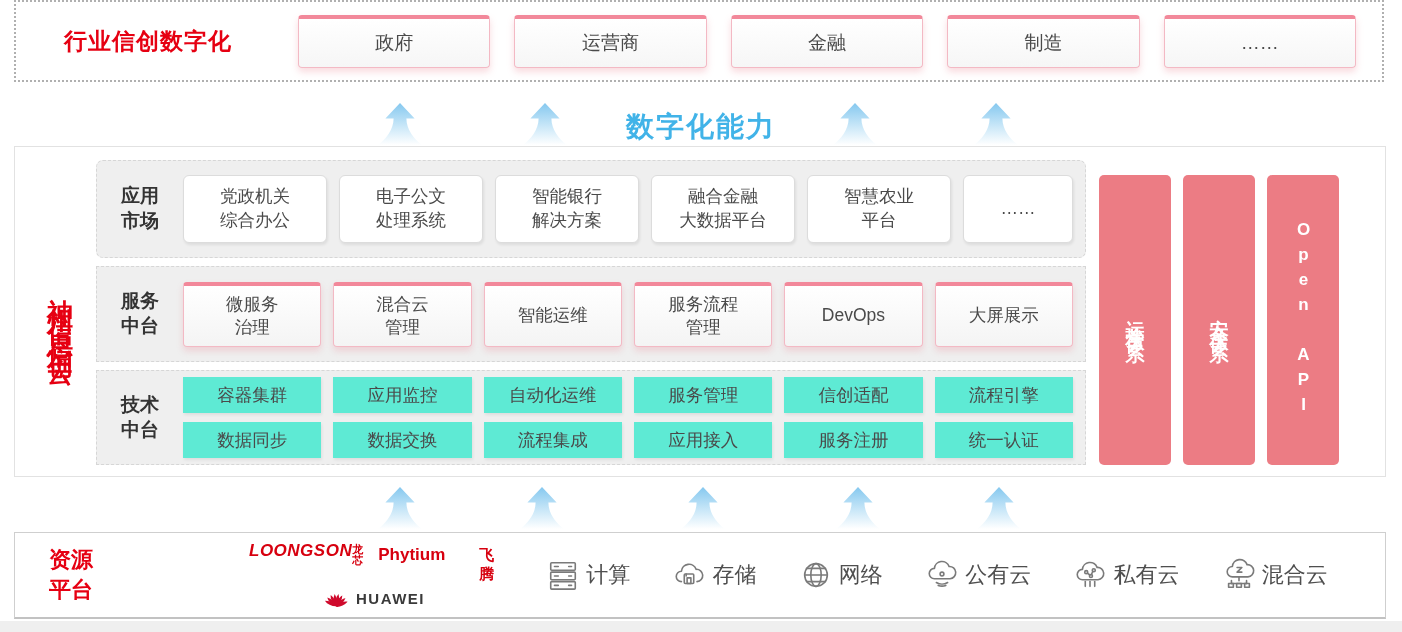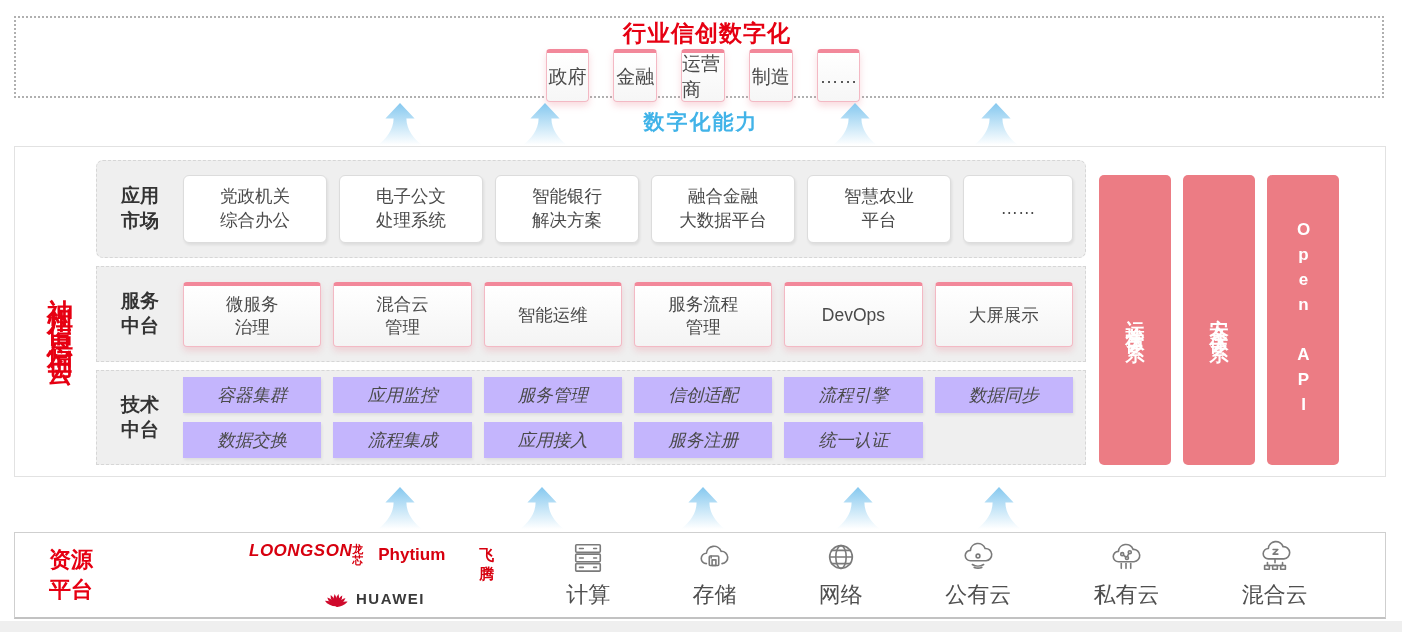--- a/index.html
+++ b/index.html
@@ -1,33 +1,33 @@
 <!DOCTYPE html>
 <html><head>
 <meta charset="utf-8">
 <style>
   html,body{margin:0;padding:0;background:#fff;}
   body{font-family:"Liberation Sans","DejaVu Sans",sans-serif;}
   .stage{position:relative;width:1402px;height:632px;background:#fff;overflow:hidden;}
 
   
-  .top-banner{position:absolute;left:14px;top:16px;width:1370px;height:82px;
-    border:2px dotted #b0b0b0;box-sizing:border-box;display:flex;align-items:center;flex-direction:column;}
+  .top-banner{position:absolute;left:14px;top:0;width:1370px;height:82px;
+    border:2px dotted #b0b0b0;box-sizing:border-box;display:flex;align-items:center;}
   .banner-title{margin-left:48px;width:200px;font-size:23px;font-weight:bold;color:#e60012;letter-spacing:1px;flex:none;}
   .banner-items{flex:1;display:flex;gap:24px;margin-right:26px;margin-left:34px;align-items:flex-end;}
   .pill{flex:1;height:48px;background:linear-gradient(#ffffff,#f6f6f6);
     border:1px solid #f3b9c4;border-top:4px solid #f2889a;border-radius:4px;
     box-shadow:0 4px 7px rgba(235,125,140,.28);
     display:flex;align-items:center;justify-content:center;
     font-size:19px;color:#4a4a4a;}
 
   
   .up-arrow{position:absolute;width:58px;height:42px;}
   .cap-label{position:absolute;left:0;right:0;top:108px;text-align:center;
-    font-size:21px;font-weight:bold;color:#41b3e8;letter-spacing:2px;}
+    font-size:28px;font-weight:bold;color:#41b3e8;letter-spacing:2px;}
 
   
   .main-box{position:absolute;left:14px;top:146px;width:1372px;height:331px;
     border:1px solid #e2e2e2;box-sizing:border-box;background:#fff;}
   .vtitle{position:absolute;left:26px;top:22px;height:292px;width:40px;
     display:flex;align-items:center;justify-content:center;
     font-size:26px;font-weight:bold;color:#e60012;
     writing-mode:vertical-lr;text-orientation:upright;letter-spacing:11px;}
   .prow{position:absolute;left:81px;width:990px;background:#efefef;
     border:1px dashed #d6d6d6;box-sizing:border-box;
@@ -42,23 +42,23 @@
     box-shadow:1px 2px 3px rgba(0,0,0,.08);
     display:flex;align-items:center;justify-content:center;text-align:center;
     font-size:17.5px;color:#4a4a4a;white-space:pre-line;line-height:1.35;}
   .app-card.ellipsis{flex:0 0 108px;}
   .svc-card{flex:1;height:60px;background:linear-gradient(#ffffff,#f4f4f4);
     border:1px solid #f3b9c4;border-top:4px solid #f2889a;border-radius:4px;
     box-shadow:0 4px 6px rgba(235,125,140,.25);
     display:flex;align-items:center;justify-content:center;text-align:center;
     font-size:17.5px;color:#4a4a4a;white-space:pre-line;line-height:1.3;}
   .tech-grid{flex:1;display:grid;grid-template-columns:repeat(6,1fr);gap:9px 12px;margin-left:12px;}
-  .tech-card{height:36px;background:#c4b5fd;box-shadow:1px 2px 3px rgba(0,0,0,.07);
+  .tech-card{height:36px;background:#5eead4;box-shadow:1px 2px 3px rgba(0,0,0,.07);
     display:flex;align-items:center;justify-content:center;
-    font-size:17.5px;color:#4a4a4a;font-style:italic;}
+    font-size:17.5px;color:#4a4a4a;}
   .vbar{position:absolute;top:28px;height:290px;width:72px;background:#ec7c84;border-radius:5px;
     display:flex;align-items:center;justify-content:center;}
   .vbar span{writing-mode:vertical-lr;text-orientation:upright;color:#fff;
     font-size:19px;font-weight:bold;letter-spacing:8px;}
   .vbar.api span{font-size:17px;letter-spacing:6px;}
 
   
   .bottom-box{position:absolute;left:14px;top:532px;width:1372px;height:87px;
     border:1px solid #cfcfcf;border-bottom:2px solid #c2c2c2;box-sizing:border-box;
     background:#fff;display:flex;align-items:center;}
@@ -68,21 +68,21 @@
   .vendor-row1{display:flex;align-items:flex-start;gap:14px;}
   .loongson{display:flex;flex-direction:row;align-items:flex-start;line-height:1;}
   .loongson .en{font-size:17px;font-weight:bold;font-style:italic;color:#d7000f;letter-spacing:.5px;}
   .loongson .cn{font-size:11px;font-weight:bold;color:#d7000f;margin-top:2px;}
   .phytium{display:flex;align-items:baseline;margin-top:3px;}
   .phytium .en{font-size:17px;font-weight:bold;color:#d7000f;}
   .phytium .cn{font-size:15px;font-weight:bold;color:#d7000f;padding-left:34px;}
   .huawei{display:flex;align-items:center;gap:7px;}
   .huawei .en{font-size:15px;font-weight:bold;color:#3a3a3a;letter-spacing:1.5px;}
   .res-items{flex:1;display:flex;justify-content:space-around;align-items:center;margin:0 36px 0 26px;}
-  .res-item{display:flex;align-items:center;gap:6px;flex-direction:column;}
+  .res-item{display:flex;align-items:center;gap:6px;}
   .res-item .lbl{font-size:22px;color:#4f4f4f;}
   .res-item svg{stroke:#7a7a7a;fill:none;stroke-width:1.7;stroke-linecap:round;stroke-linejoin:round;}
 
   .footer-strip{position:absolute;left:0;top:621px;width:1402px;height:11px;background:#efefef;}
 </style>
 </head>
 <body>
 
 <svg width="0" height="0" style="position:absolute">
   <defs>
@@ -97,24 +97,24 @@
 
 <div class="stage">
 
   <div class="top-banner">
     <div class="banner-title">行业信创数字化</div>
     <div class="banner-items">
       <div class="pill">
           <span>政府</span>
         </div>
       <div class="pill">
+          <span>运营商</span>
+        </div>
+      <div class="pill">
           <span>金融</span>
-        </div>
-      <div class="pill">
-          <span>运营商</span>
         </div>
       <div class="pill">
           <span>制造</span>
         </div>
       <div class="pill">
           <span>……</span>
         </div>
     </div>
   </div>
 
@@ -168,20 +168,21 @@
         <div class="svc-card">大屏展示</div>
       </div>
     </div>
 
     <div class="prow prow3">
       <div class="row-label">技术
 中台</div>
       <div class="tech-grid">
         <div class="tech-card">容器集群</div>
         <div class="tech-card">应用监控</div>
+        <div class="tech-card">自动化运维</div>
         <div class="tech-card">服务管理</div>
         <div class="tech-card">信创适配</div>
         <div class="tech-card">流程引擎</div>
         <div class="tech-card">数据同步</div>
         <div class="tech-card">数据交换</div>
         <div class="tech-card">流程集成</div>
         <div class="tech-card">应用接入</div>
         <div class="tech-card">服务注册</div>
         <div class="tech-card">统一认证</div>
       </div>

